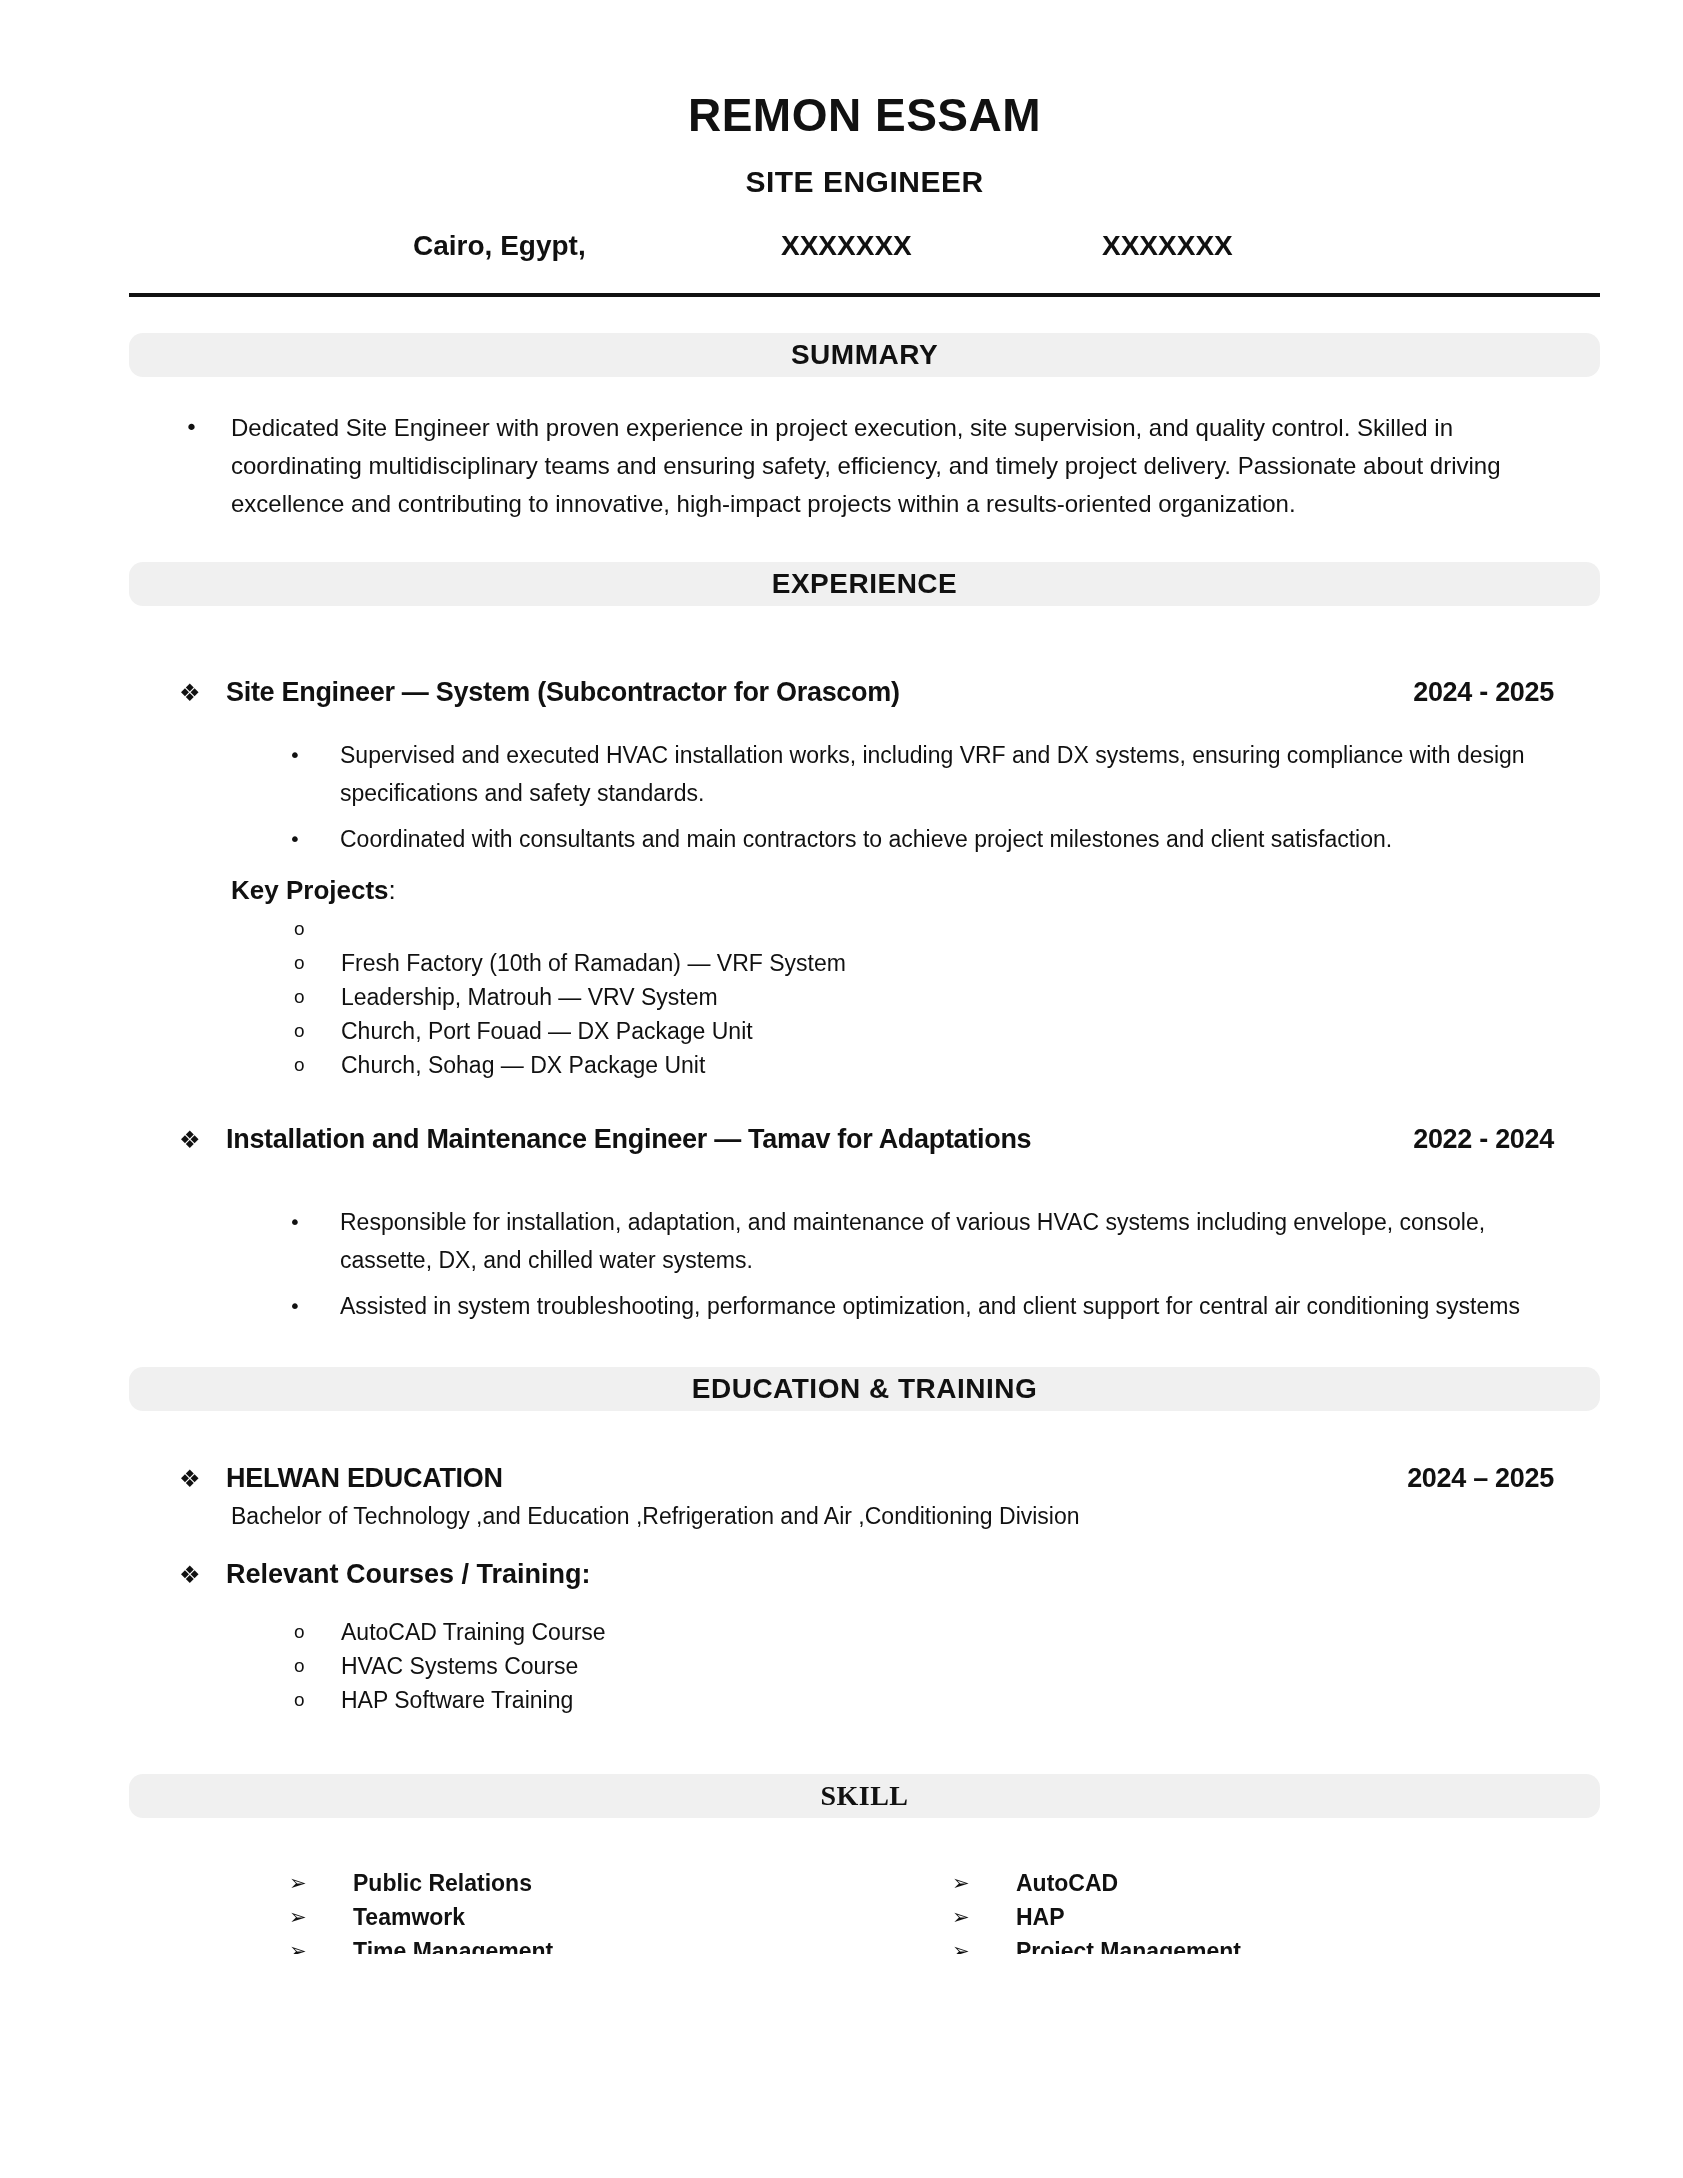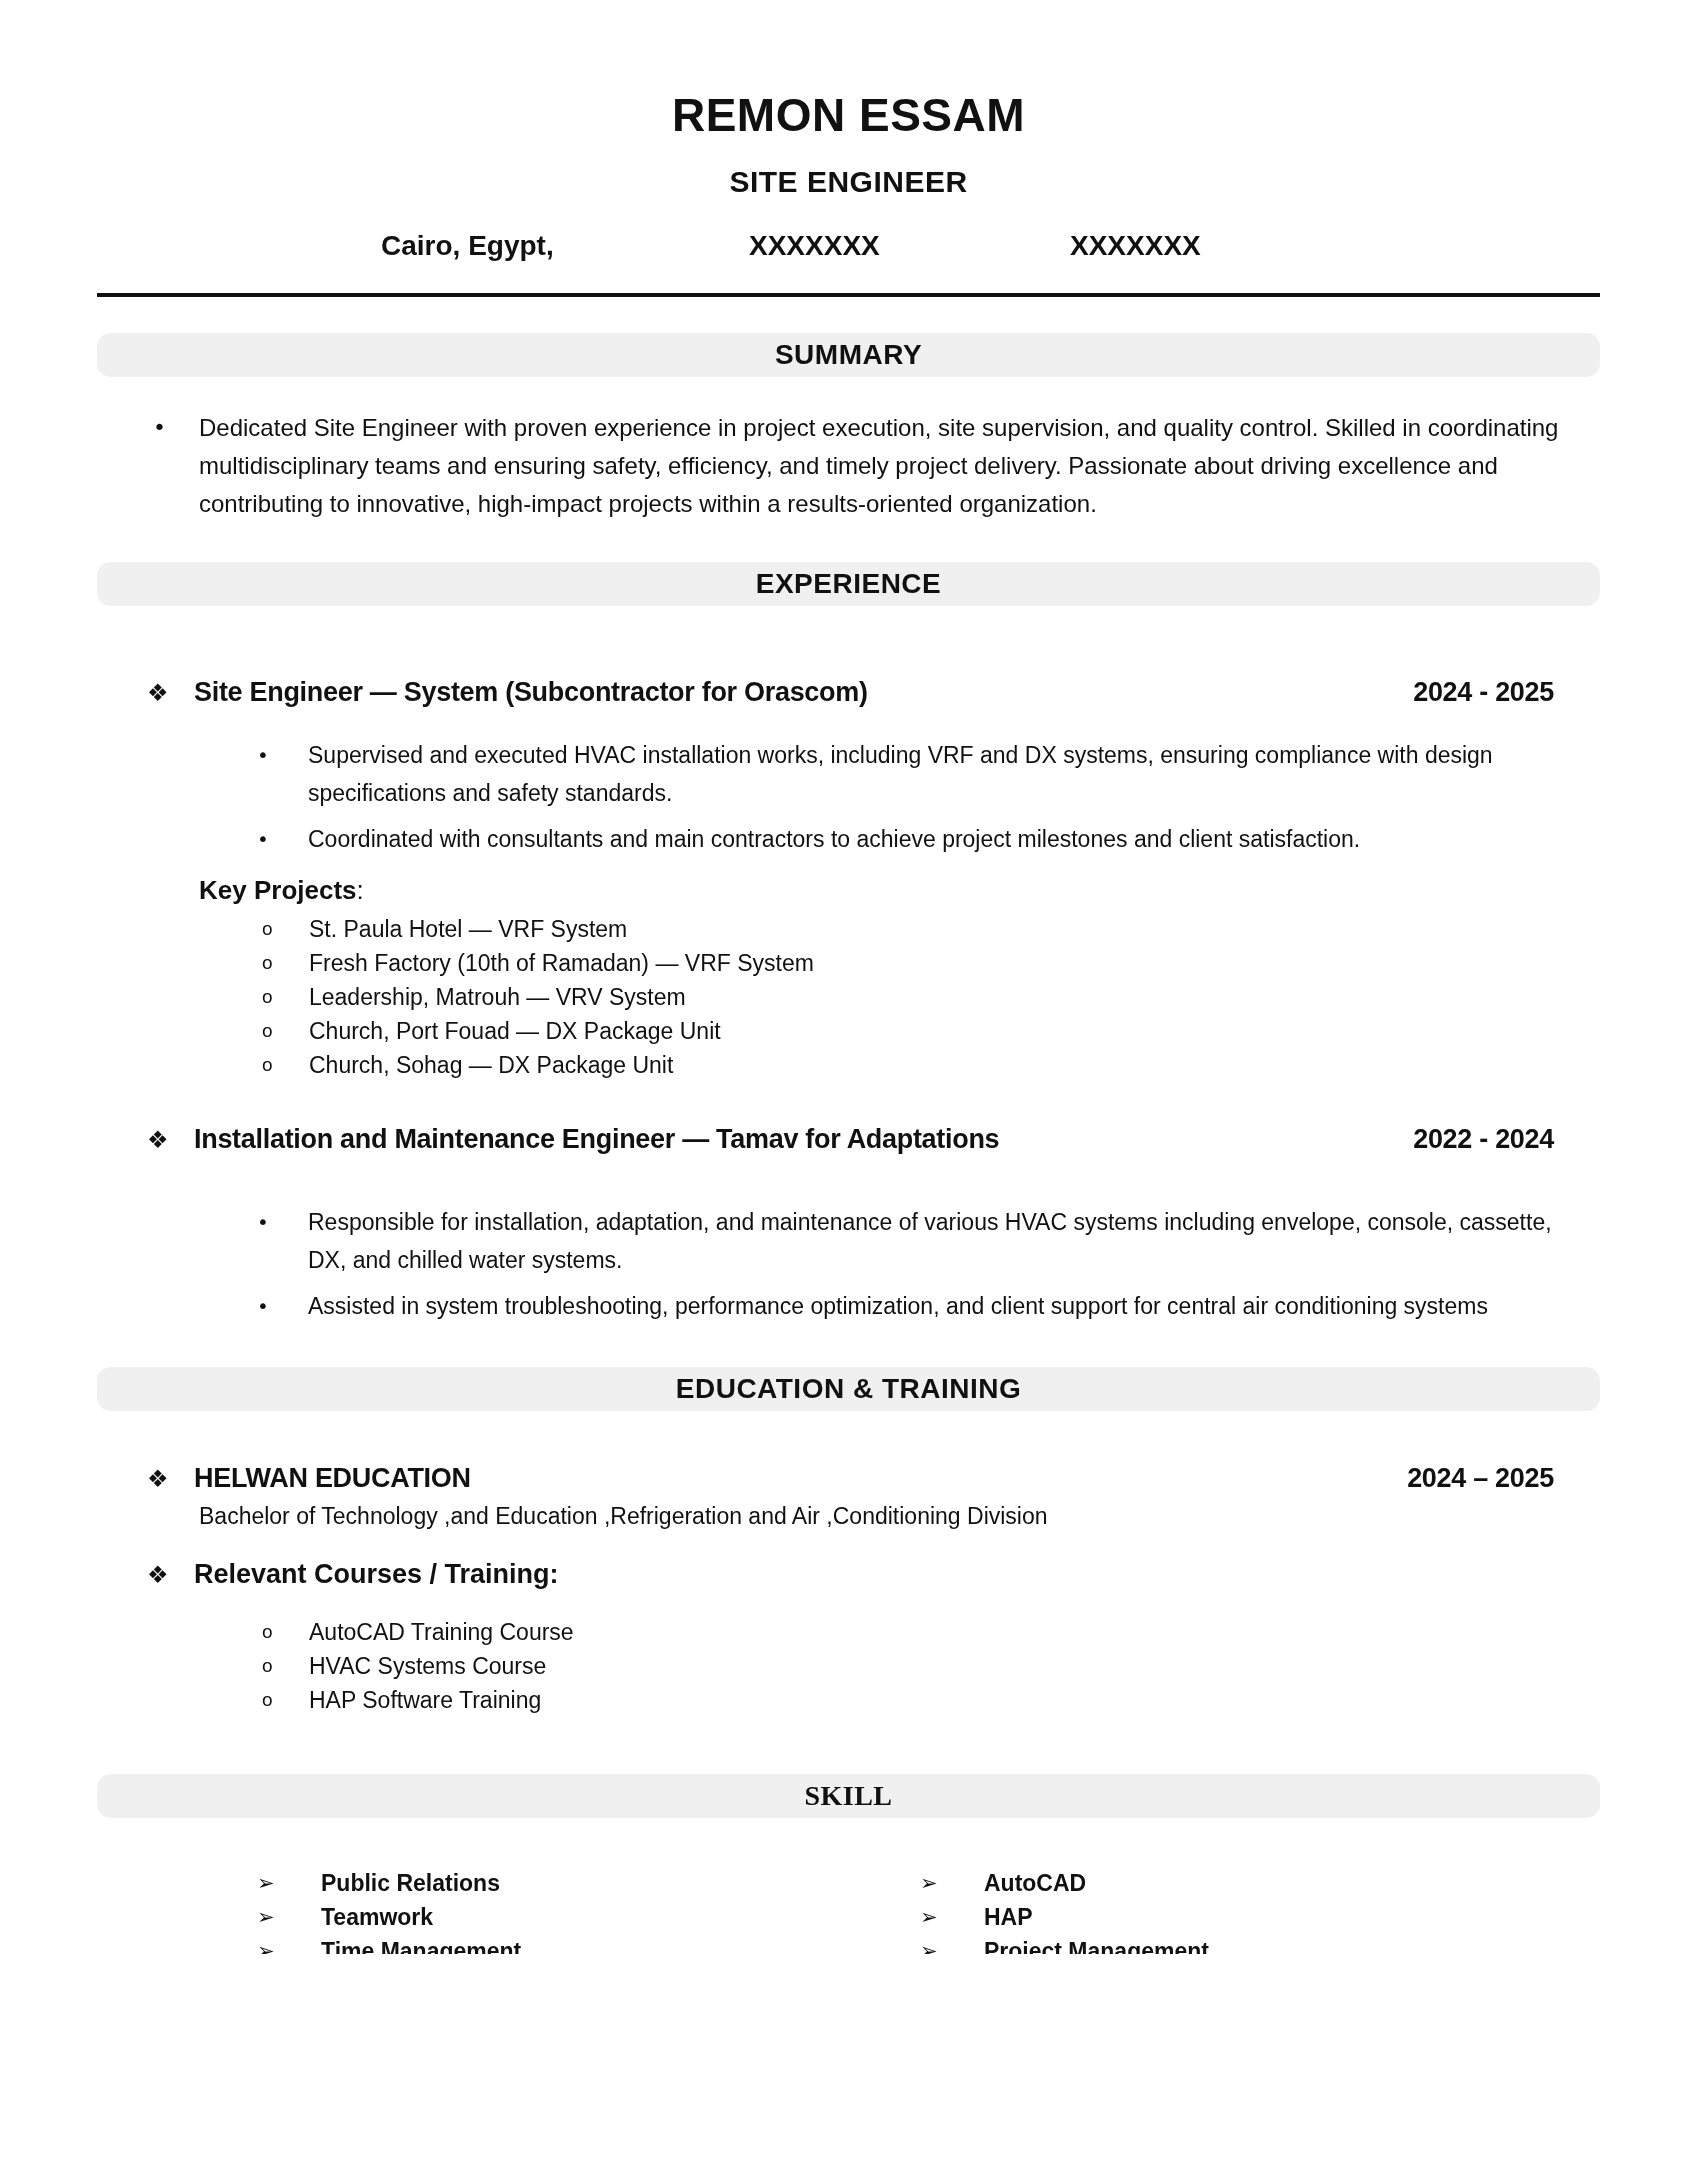--- a/index.html
+++ b/index.html
@@ -4,20 +4,21 @@
 <style>
   html,body { margin:0; padding:0; background:#ffffff; }
   .page {
     position:relative;
     width:1683px; height:1954px;
     background:#ffffff;
     color:#111111;
     font-family:"Liberation Sans", sans-serif;
     overflow:hidden;
     box-sizing:border-box;
+    padding-left:32px;
   }
   .content { padding:0 83px 0 97px; }
 
   
   .name {
     padding-top:91px; text-align:center;
     font-size:46px; font-weight:bold; line-height:48px; letter-spacing:0.5px;
   }
   .role {
     margin-top:26px; text-align:center;
@@ -142,21 +143,20 @@
       </div>
       </div>
 
     <div class="sub-head">
       <span>Key Projects</span><span class="colon">:</span>
     </div>
     <div class="o-list">
 
     <div class="o-row">
         <span class="o-marker">o</span>
-        <span class="o-text">St. Paula Hotel — VRF System</span>
       </div>
         <div class="o-row">
         <span class="o-marker">o</span>
         <span class="o-text">Fresh Factory (10th of Ramadan) — VRF System</span>
       </div>
         <div class="o-row">
         <span class="o-marker">o</span>
         <span class="o-text">Leadership, Matrouh — VRV System</span>
       </div>
         <div class="o-row">

